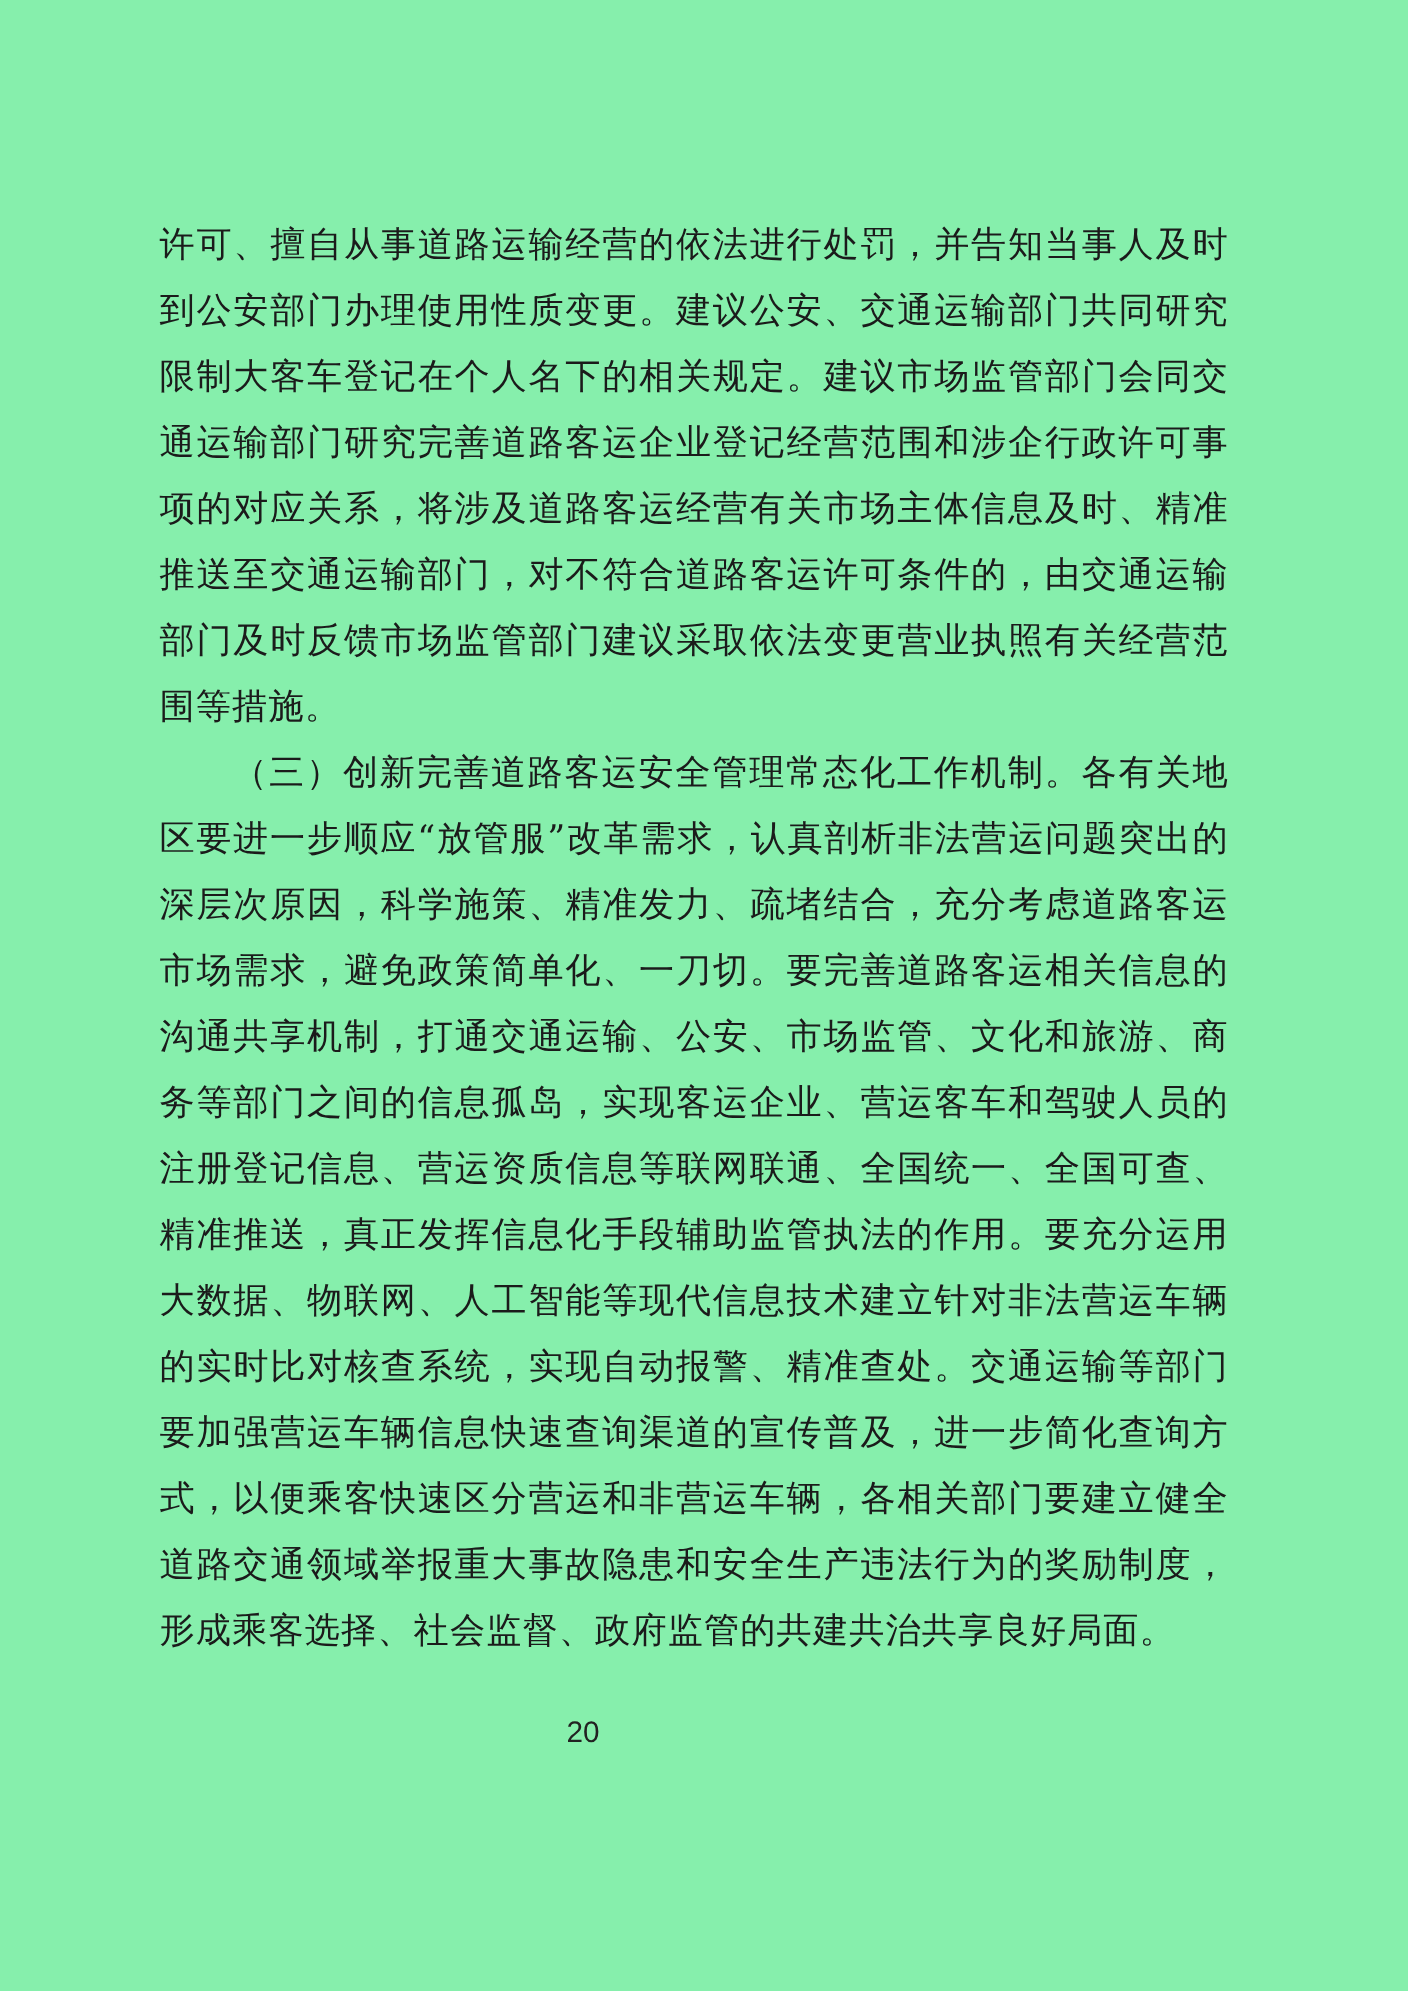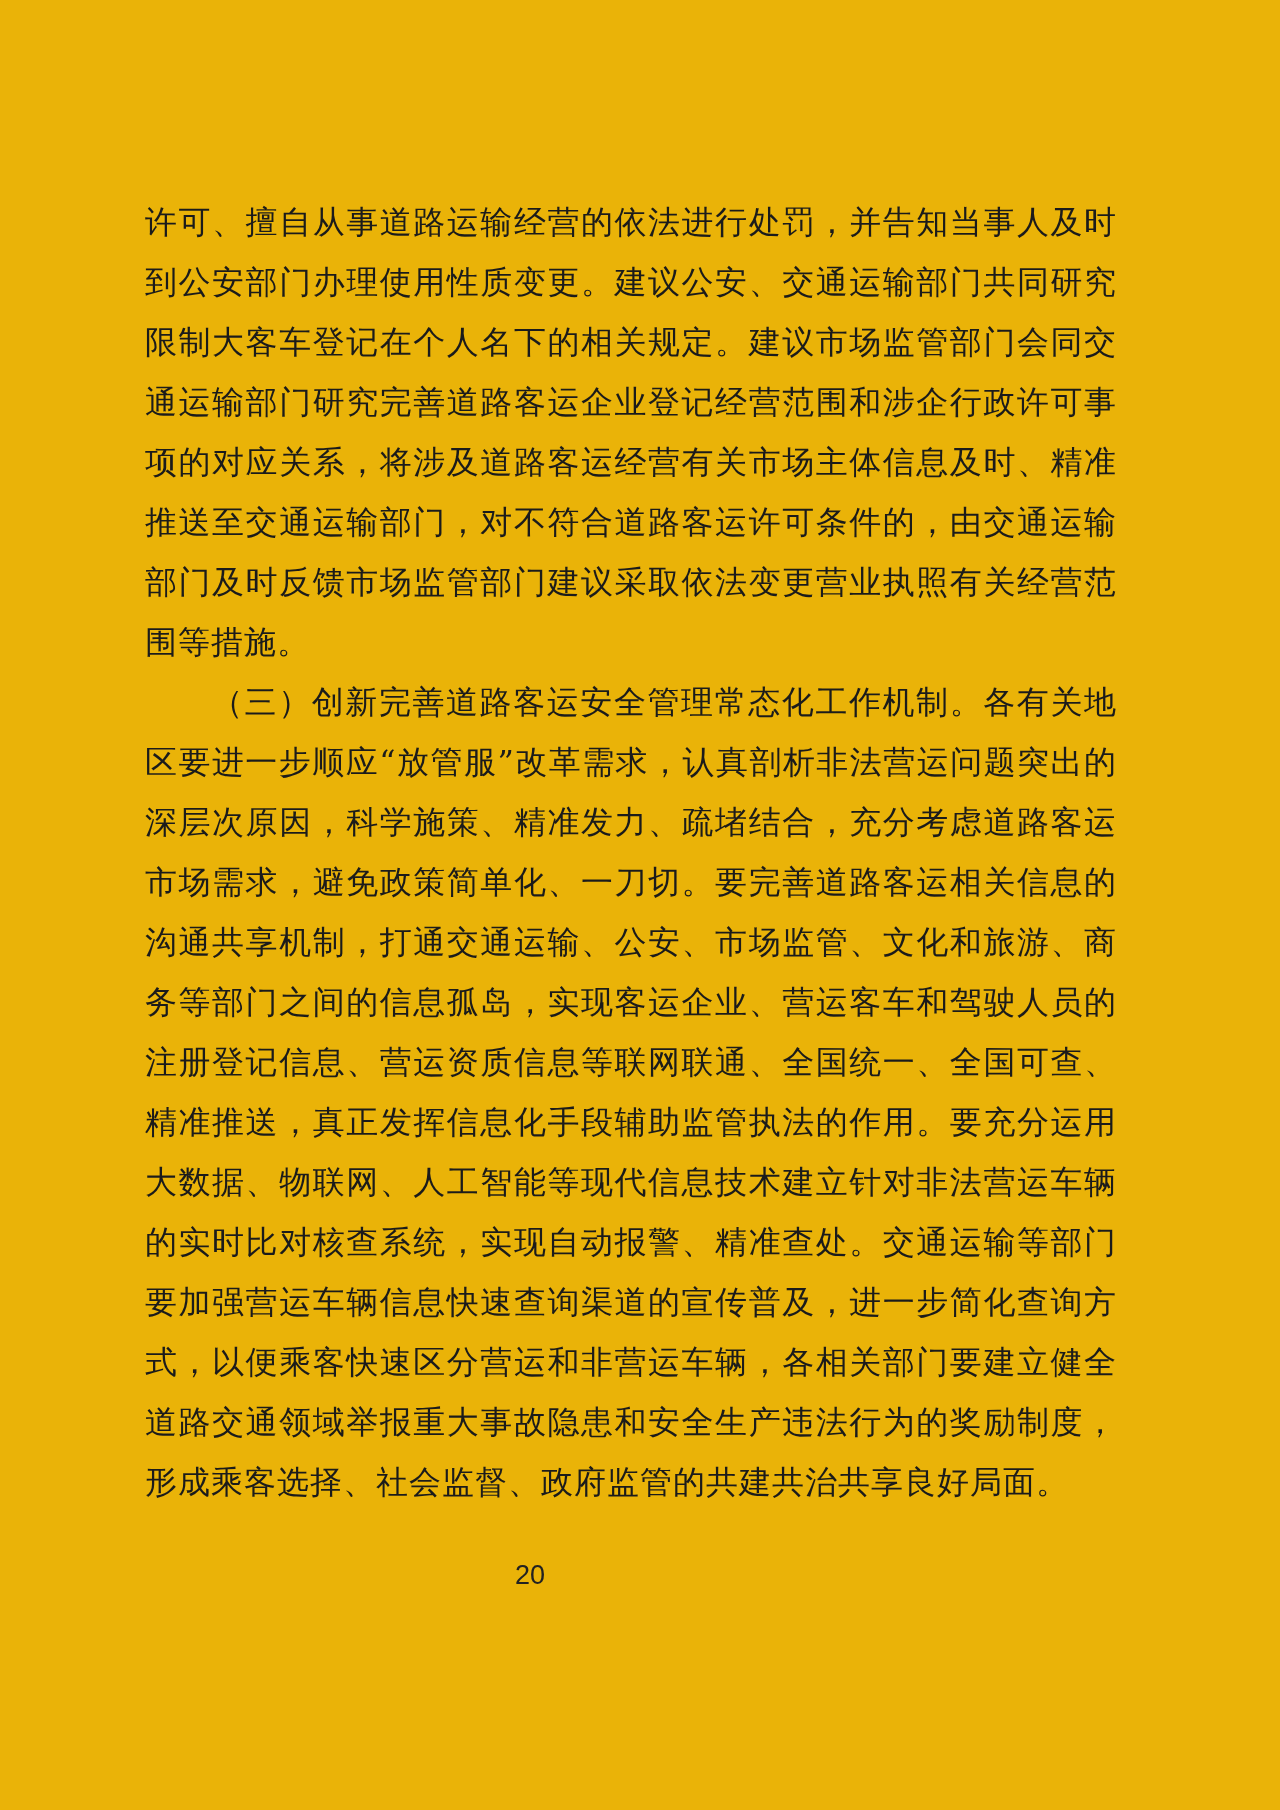--- a/index.html
+++ b/index.html
@@ -4,21 +4,21 @@
 <style>
   html, body {
     margin: 0;
     padding: 0;
     background: #ffffff;
   }
   .doc-page {
     position: relative;
     width: 1280px;
     height: 1810px;
-    background: #eab308;
+    background: #86efac;
     overflow: hidden;
     font-family: "DejaVu Serif", "Liberation Serif", serif;
     color: #1b1b1b;
   }
   .text-block {
     position: absolute;
     left: 145px;
     top: 192px;
     width: 972px;
   }

